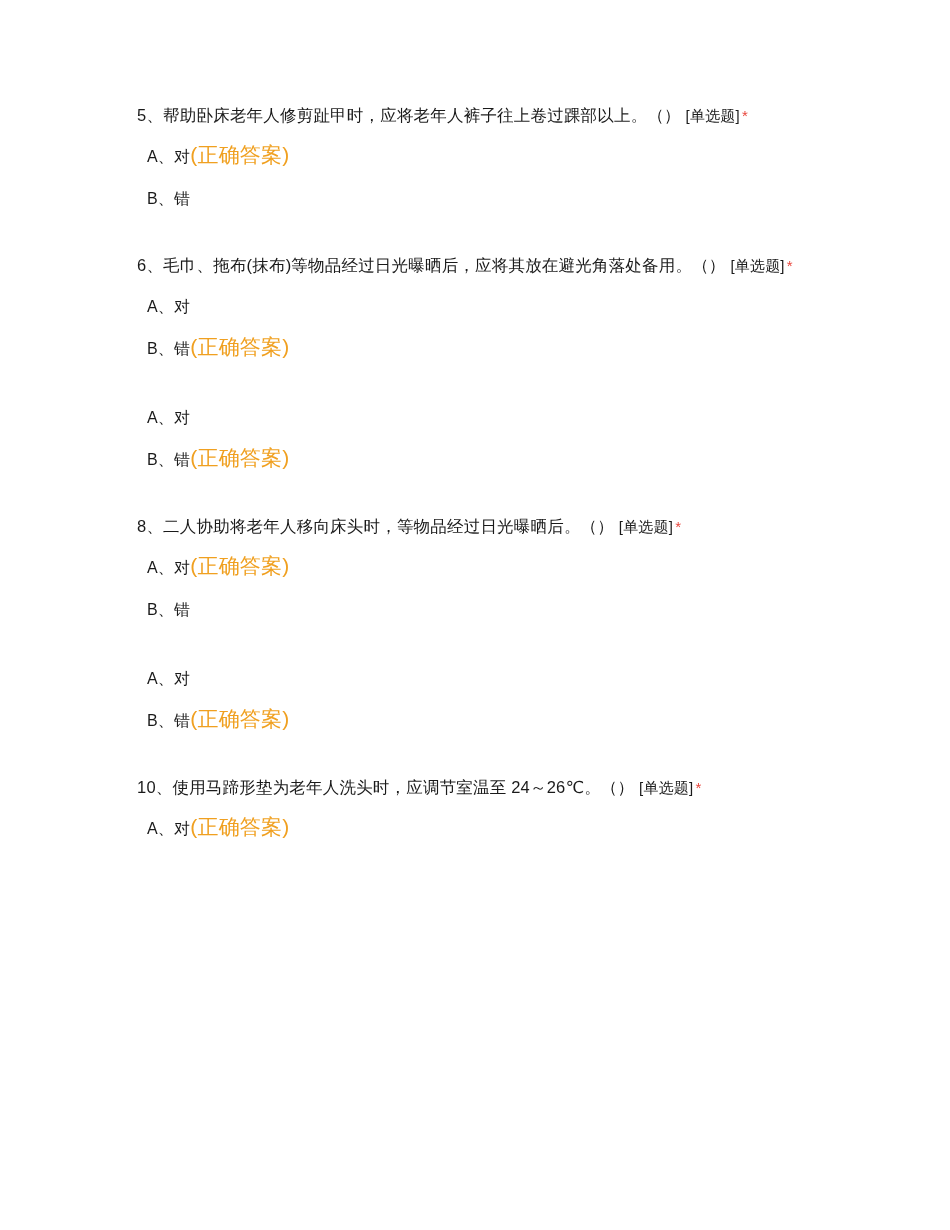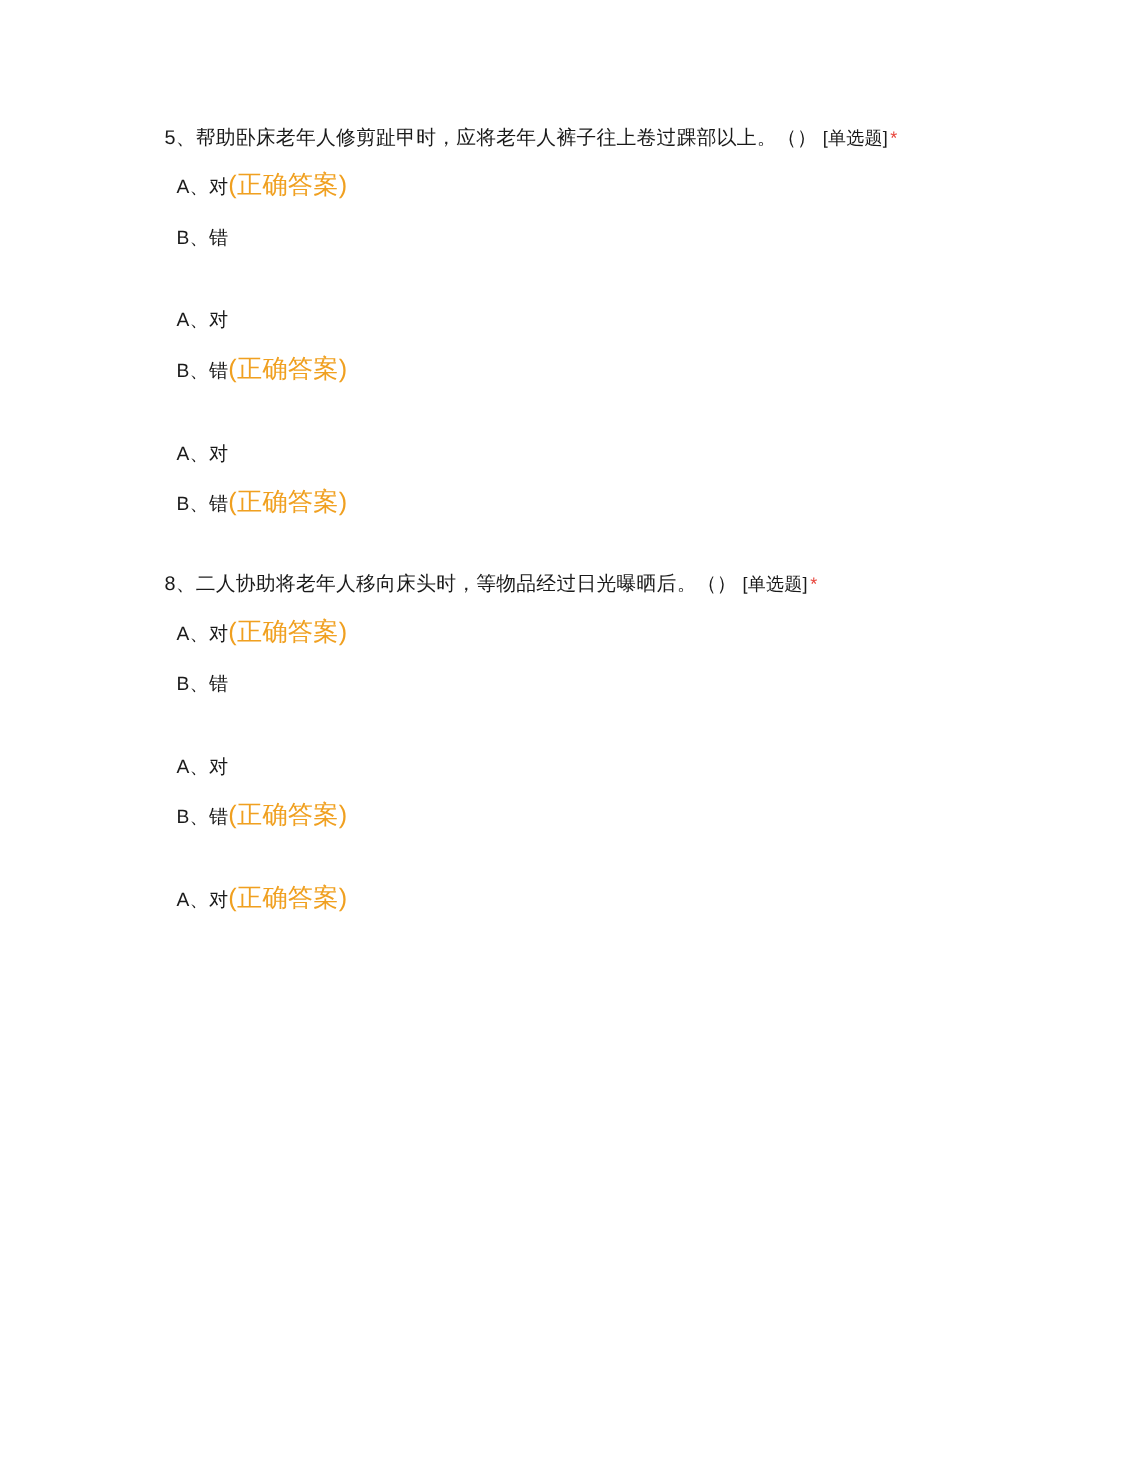--- a/index.html
+++ b/index.html
@@ -64,20 +64,24 @@
     </div>
     <div class="option">
       <span>A、对</span><span class="correct">(正确答案)</span>
     </div>
     <div class="option">
       <span>B、错</span><span class="correct"></span>
     </div>
   </div>
 
   <div class="question-block">
+    <div class="question-stem">
+      <span>6、</span><span>毛巾、拖布(抹布)等物品经过日光曝晒后，应将其放在避光角落处备用。（）</span>
+      <span class="tag">[单选题]</span><span class="required">*</span>
+    </div>
     <div class="option">
       <span>A、对</span><span class="correct"></span>
     </div>
     <div class="option">
       <span>B、错</span><span class="correct">(正确答案)</span>
     </div>
   </div>
 
   <div class="question-block">
     <div class="option">
@@ -104,18 +108,22 @@
   <div class="question-block">
     <div class="option">
       <span>A、对</span><span class="correct"></span>
     </div>
     <div class="option">
       <span>B、错</span><span class="correct">(正确答案)</span>
     </div>
   </div>
 
   <div class="question-block">
+    <div class="question-stem">
+      <span>10、</span><span>使用马蹄形垫为老年人洗头时，应调节室温至 24～26℃。（）</span>
+      <span class="tag">[单选题]</span><span class="required">*</span>
+    </div>
     <div class="option">
       <span>A、对</span><span class="correct">(正确答案)</span>
     </div>
   </div>
 
 </div>
 
 </body></html>

